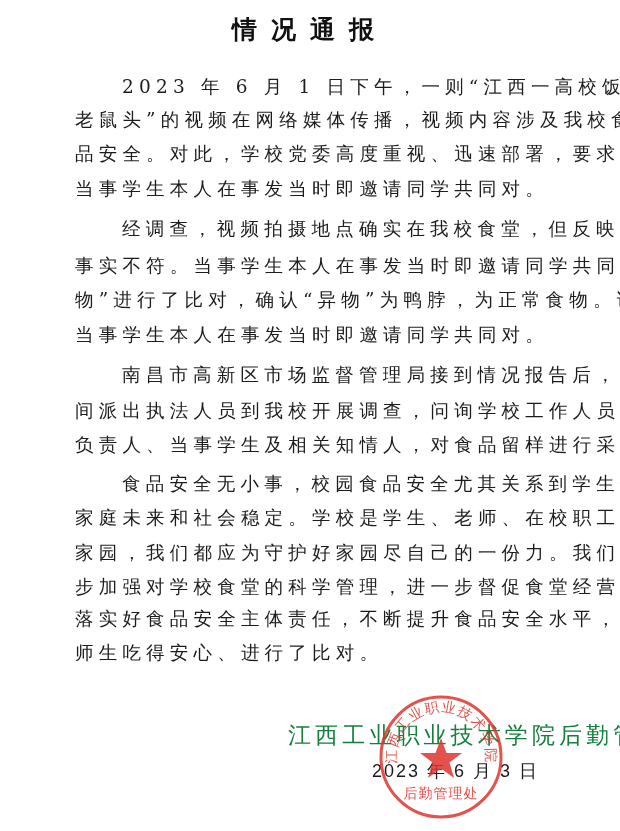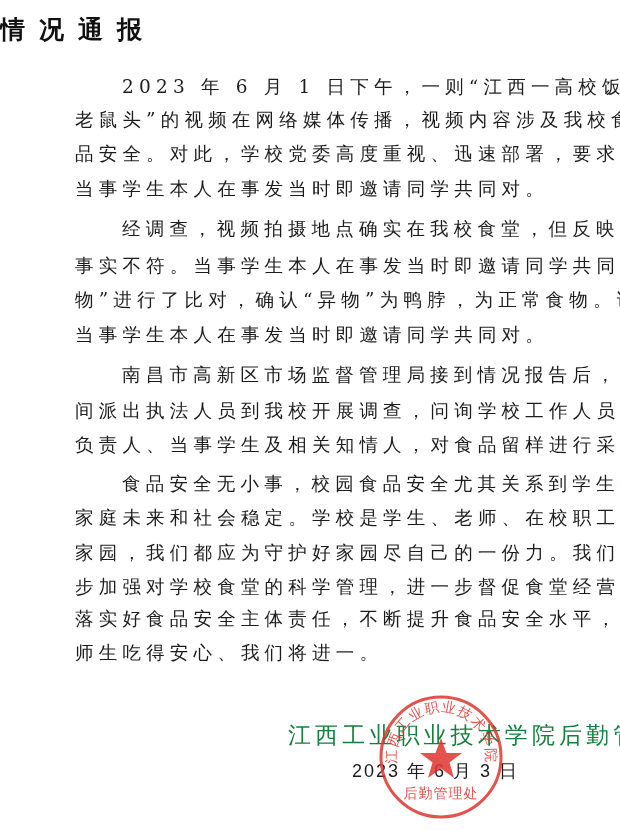--- a/index.html
+++ b/index.html
@@ -1,36 +1,36 @@
 <!DOCTYPE html>
 <html><head>
 <meta charset="utf-8">
 <style>
   html, body { margin: 0; padding: 0; }
   body {
     width: 620px; height: 831px; background: #ffffff; position: relative; overflow: hidden;
     font-family: "DejaVu Serif", "Liberation Serif", serif; color: #1a1a1a;
   }
   .title {
-    position: absolute; top: 10px; left: 0; width: 620px; text-align: left;
+    position: absolute; top: 10px; left: 0; width: 620px; text-align: center;
     font-family: "DejaVu Sans", "Liberation Sans", sans-serif;
     font-size: 25px; font-weight: bold; letter-spacing: 14px; line-height: 40px;
     color: #111;
   }
   .line {
     position: absolute; left: 75px; width: 480px; height: 30px; line-height: 30px;
     font-size: 18.5px; letter-spacing: 5.2px; white-space: nowrap; color: #1c1c1c;
   }
   .line.indent { left: 122px; width: 433px; }
   .sig {
     position: absolute; left: 288px; top: 720px; height: 30px; line-height: 30px;
     font-size: 23px; letter-spacing: 4.1px; white-space: nowrap; z-index: 1; color: #15803d;
   }
   .date {
-    position: absolute; left: 352px; top: 756px; height: 30px; line-height: 30px;
+    position: absolute; left: 372px; top: 756px; height: 30px; line-height: 30px;
     font-family: "Liberation Sans", sans-serif;
     font-size: 18px; letter-spacing: 2px; white-space: nowrap; z-index: 1; color: #1c1c1c;
   }
   .stamp {
     position: absolute; left: 378px; top: 694px; width: 126px; height: 126px; z-index: 2;
     opacity: 0.85;
   }
 </style>
 </head>
 <body>
@@ -51,21 +51,21 @@
 
   <div class="line indent" style="top:360px">南昌市高新区市场监督管理局接到情况报告后，第一时</div>
   <div class="line" style="top:396px">间派出执法人员到我校开展调查，问询学校工作人员、食堂</div>
   <div class="line" style="top:430px">负责人、当事学生及相关知情人，对食品留样进行采样检测。</div>
 
   <div class="line indent" style="top:469px">食品安全无小事，校园食品安全尤其关系到学生健康、</div>
   <div class="line" style="top:503px">家庭未来和社会稳定。学校是学生、老师、在校职工共同的</div>
   <div class="line" style="top:538px">家园，我们都应为守护好家园尽自己的一份力。我们将进一</div>
   <div class="line" style="top:572px">步加强对学校食堂的科学管理，进一步督促食堂经营管理方</div>
   <div class="line" style="top:604px">落实好食品安全主体责任，不断提升食品安全水平，让广大</div>
-  <div class="line" style="top:638px">师生吃得安心、我们将进一。</div>
+  <div class="line" style="top:638px">师生吃得安心、进行了比对。</div>
 </div>
 
 <div class="sig">江西工业职业技术学院后勤管理处</div>
 <div class="date">2023 年 6 月 3 日</div>
 
 <div class="stamp">
   <svg width="126" height="126" viewBox="0 0 126 126" xmlns="http://www.w3.org/2000/svg">
     <defs>
       <path id="ringPath" d="M 20 76 A 45 45 0 1 1 106 76"></path>
     </defs>

